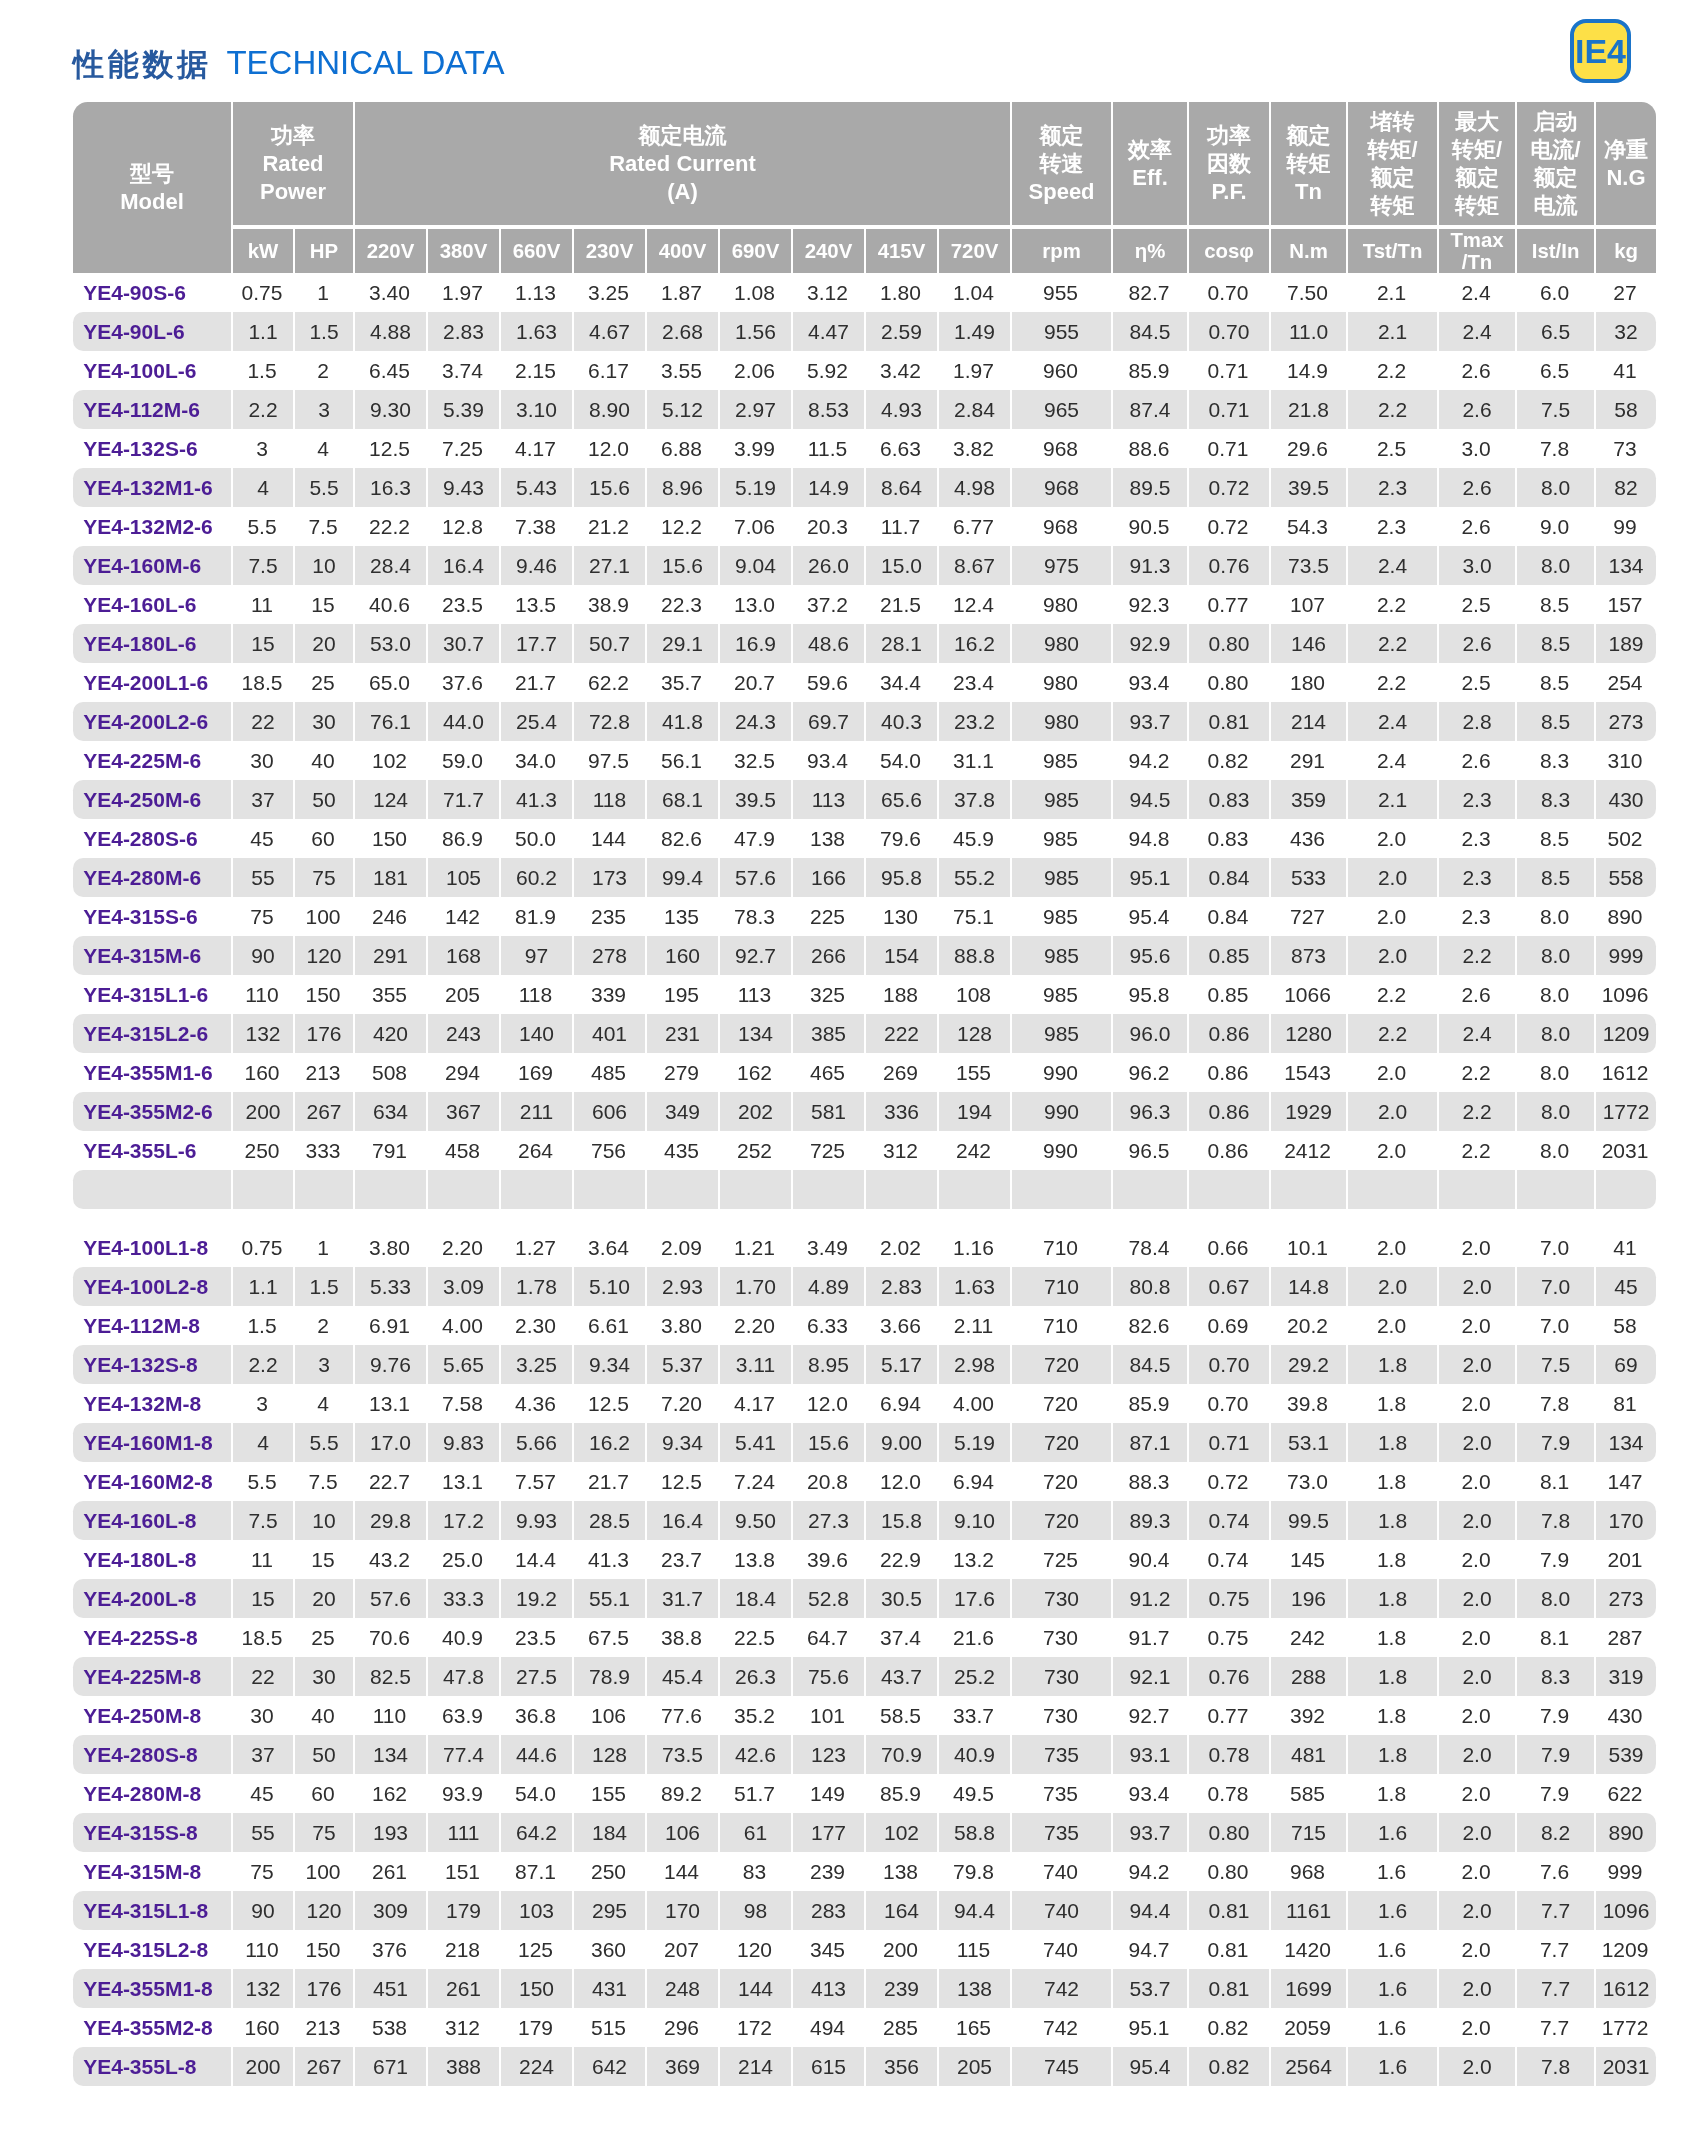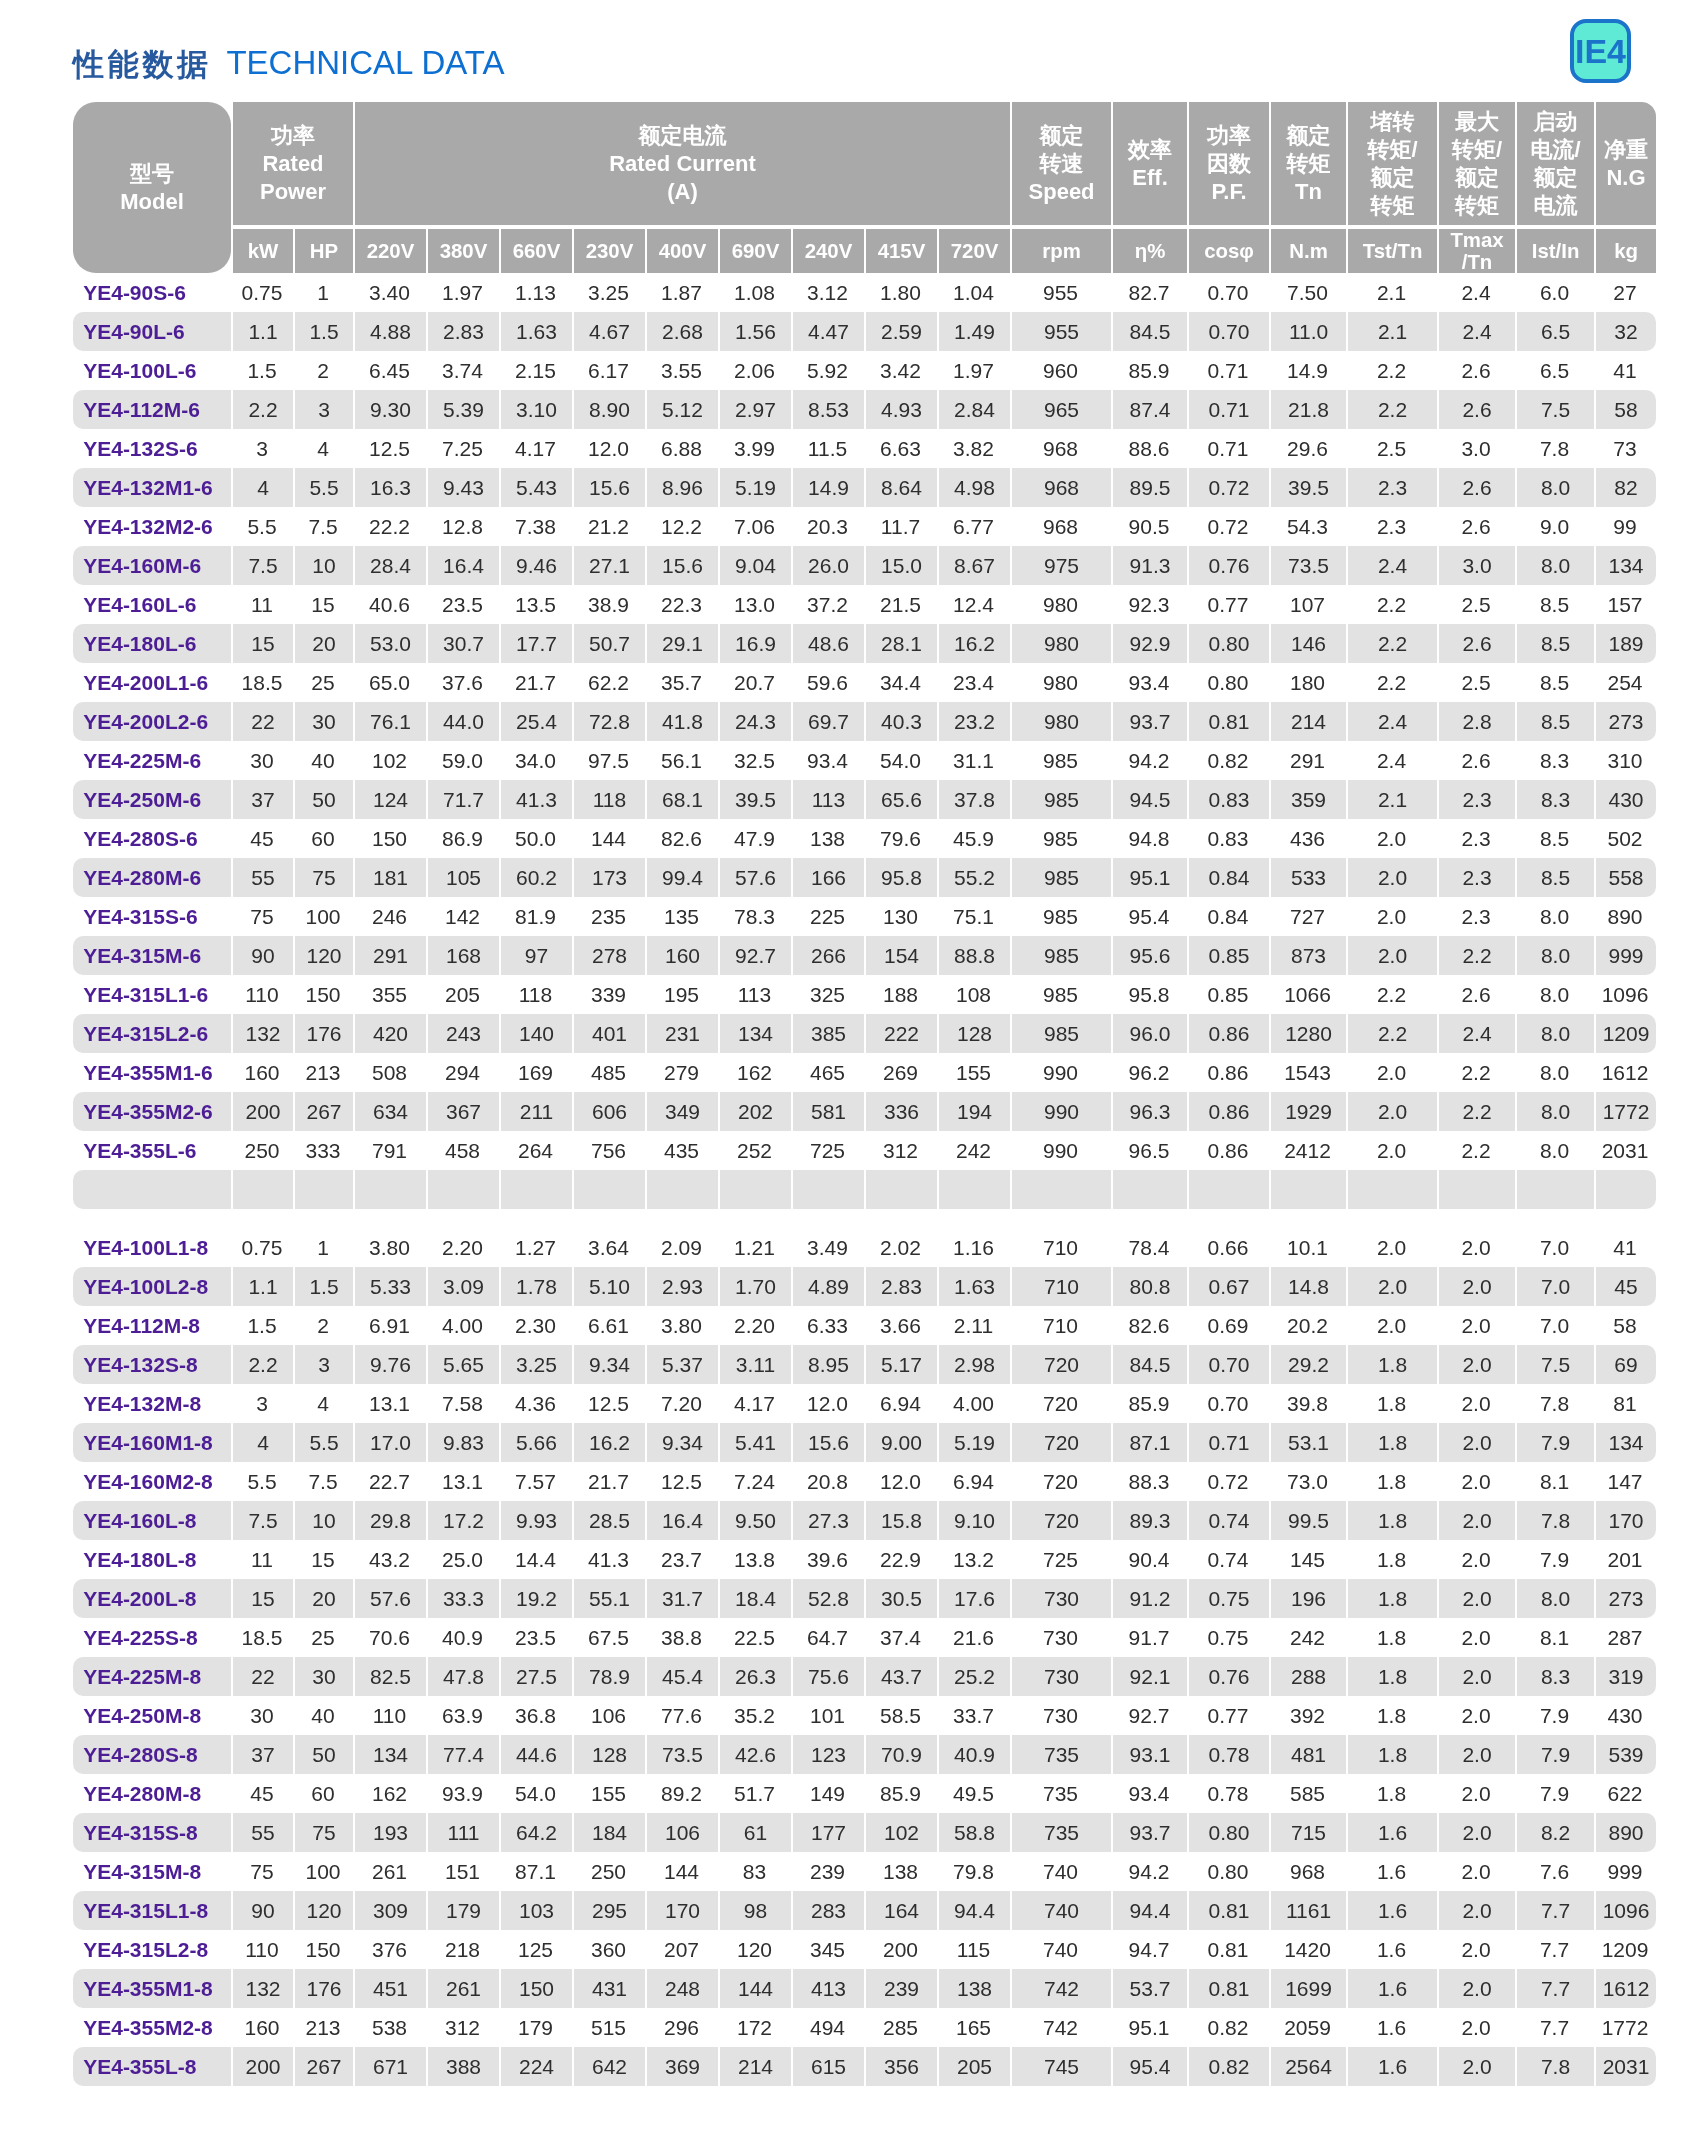--- a/index.html
+++ b/index.html
@@ -14,33 +14,33 @@
   .title { position: absolute; left: 73px; top: 44px; display: flex; gap: 14.6px; align-items: flex-start; white-space: nowrap; }
   .title .zh { font-size: 31px; font-weight: 700; color: #27599e; letter-spacing: 3.7px; }
   .title .en { font-size: 33px; font-weight: 400; color: #0d6fd2; letter-spacing: 0px; }
 
   .badge {
     position: absolute; right: 73px; top: 19px;
     width: 61px; height: 64px;
     border: 4.4px solid #1b74c9; border-radius: 16px;
     display: flex; align-items: center; justify-content: center;
     color: #1b74c9; font-size: 34px; font-weight: 700;
-    background: #5eead4;
+    background: #fde047;
   }
 
   .tbl-wrap { position: absolute; left: 73px; top: 102px; }
   table { border-collapse: separate; border-spacing: 0; table-layout: fixed; width: 1582px; }
 
   thead th {
     background: #a9a9a9; color: #ffffff; font-weight: 700;
     text-align: center; vertical-align: middle; white-space: pre-line;
   }
   tr.h1 th { height: 123px; font-size: 22px; line-height: 28px; }
   tr.h1 th.sep { border-left: 2.9px solid #fff; }
-  tr.h1 th.corner-l { border-top-left-radius: 14.6px; border-radius: 23px; }
+  tr.h1 th.corner-l { border-top-left-radius: 14.6px; }
   tr.h1 th.corner-r { border-top-right-radius: 14.6px; }
   tr.h2 th { height: 47px; font-size: 20.4px; line-height: 22px; border-top: 4.4px solid #fff; border-left: 2.9px solid #fff; }
 
   tbody td {
     height: 39px; font-size: 21px; color: #2e2e2e;
     text-align: center; vertical-align: middle;
     background: transparent;
   }
   tbody td.model { text-align: left; padding-left: 10.2px; font-weight: 700; color: #4c1d95; }
   tr.stripe td { background: #e2e2e2; border-left: 2.9px solid #fff; }

